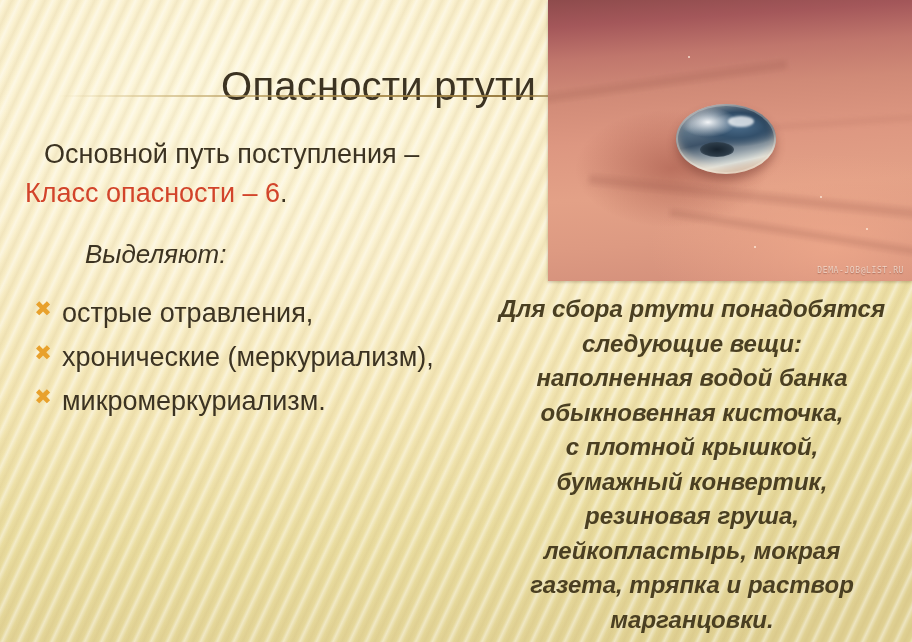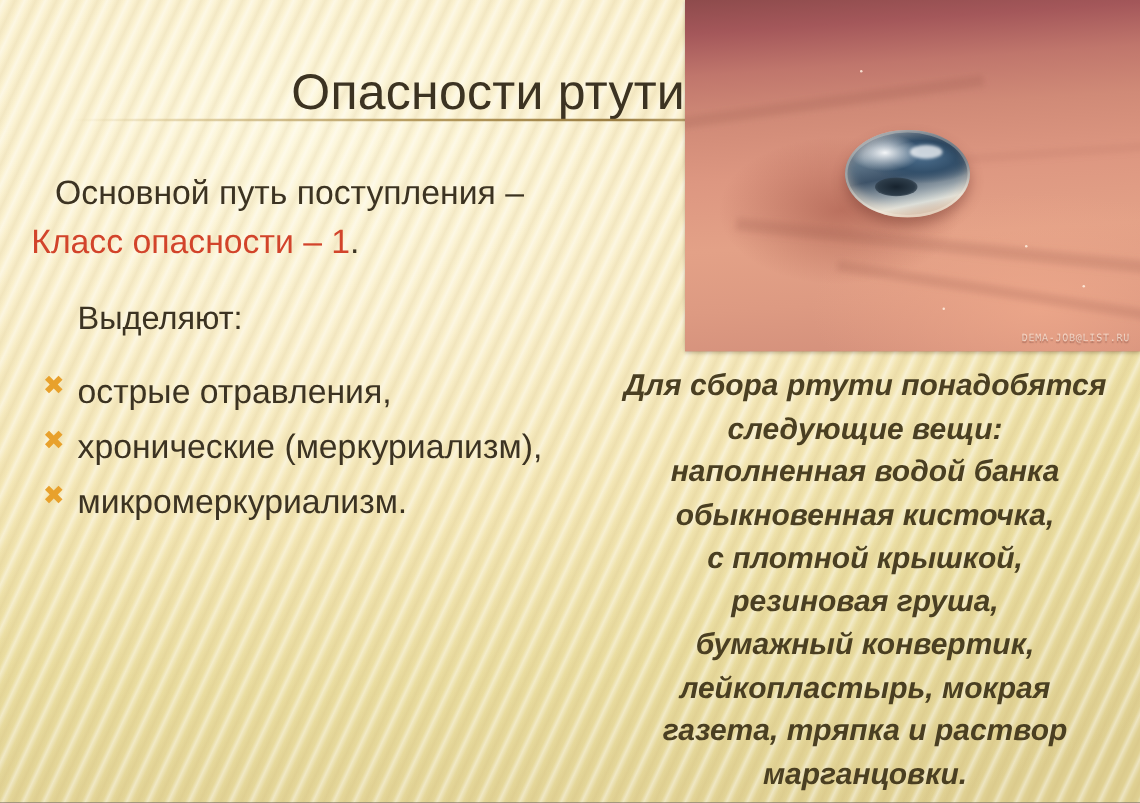--- a/index.html
+++ b/index.html
@@ -36,21 +36,21 @@
     position: absolute;
     left: 0;
     top: 46px;
     width: 560px;
     height: 52px;
   }
   #page-title {
     position: absolute;
     right: 8px;
     top: 0;
-    margin: 4px;
+    margin: 16px;
     font-size: 40px;
     font-weight: 400;
     line-height: 48px;
     color: #3c3322;
     letter-spacing: 0.2px;
     white-space: nowrap;
   }
   #title-rule {
     position: absolute;
     left: 58px;
@@ -95,24 +95,25 @@
     padding-left: 25px;
     font-size: 27px;
     line-height: 34px;
     color: #d2442b;
   }
   #hazard-class .dot {
     color: #3c3322;
   }
   #distinguish {
     margin-top: 6px;
-    padding-left: 62px;
+    padding-left: 85px;
     font-size: 26px;
     line-height: 34px;
     color: #3c3322;
+    font-style: italic;
   }
 
   #bullet-list {
     list-style: none;
     margin: 8px 0 0 0;
     padding: 0;
   }
   #bullet-list li {
     position: relative;
     padding-left: 62px;
@@ -267,21 +268,21 @@
     <div id="title-rule"></div>
   </div>
 
   <div id="left-col">
 
     <p class="para" id="route-line">
       <span>Основной путь поступления –</span>
     </p>
 
     <p id="hazard-class">
-      <span>Класс опасности – 1</span><span class="dot">.</span>
+      <span>Класс опасности – 6</span><span class="dot">.</span>
     </p>
 
     <p id="distinguish">Выделяют:</p>
 
     <ul id="bullet-list">
       <li>
         <span class="bullet-mark">✖</span>
         <span class="li-text"> острые отравления,</span>
       </li>
       <li>
@@ -312,20 +313,20 @@
     </div>
     <div id="photo-watermark">DEMA-JOB@LIST.RU</div>
   </div>
 
   <div id="collect-block">
     <p>Для сбора ртути понадобятся</p>
     <p>следующие вещи:</p>
     <p>наполненная водой банка</p>
     <p>обыкновенная кисточка,</p>
     <p>с плотной крышкой,</p>
+    <p>бумажный конвертик,</p>
     <p>резиновая груша,</p>
-    <p>бумажный конвертик,</p>
     <p>лейкопластырь, мокрая</p>
     <p>газета, тряпка и раствор</p>
     <p>марганцовки.</p>
   </div>
 
 </div>
 
 </body></html>

